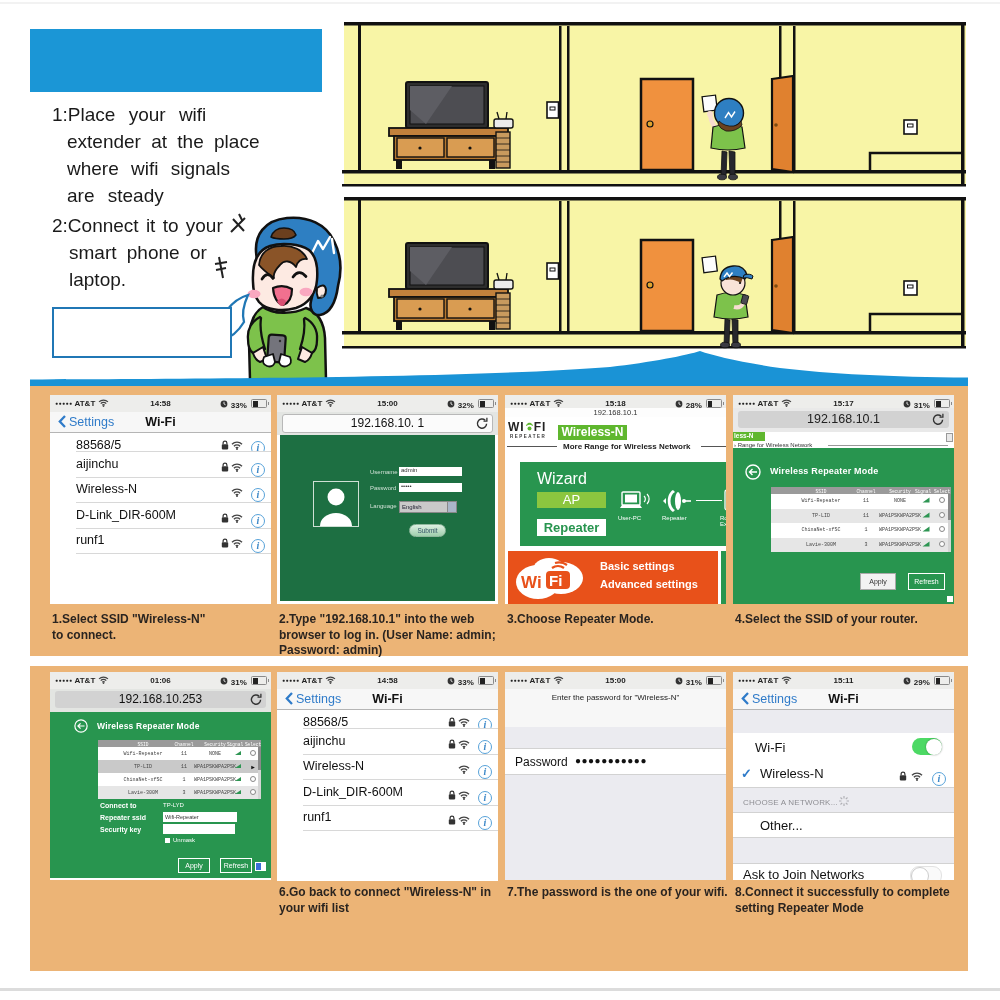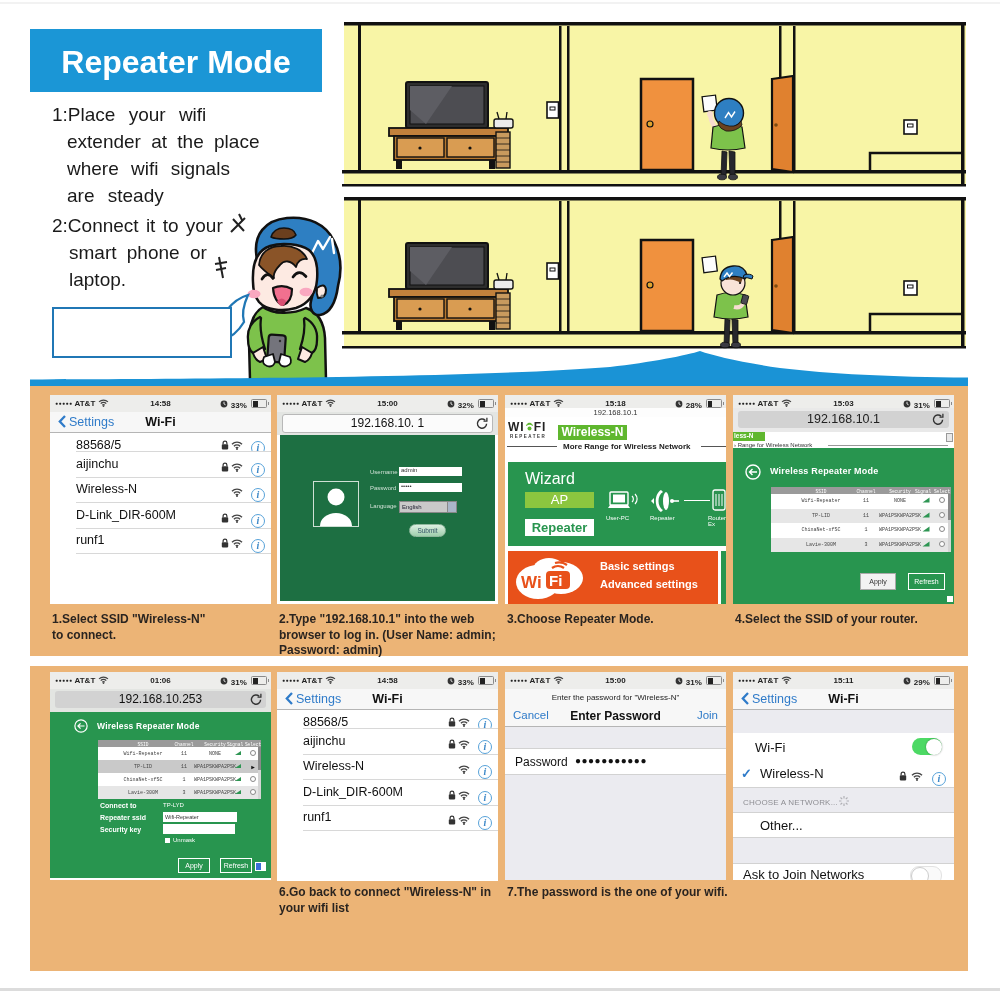--- a/index.html
+++ b/index.html
@@ -29,21 +29,20 @@
 .tblh{position:absolute;left:0;top:0;right:0;background:#9a9a9a;color:#fff}
 .trow{position:absolute;left:0;right:3px;color:#444}
 .tcell{position:absolute;top:50%;transform:translate(-50%,-50%);white-space:nowrap}
 .gbtn{position:absolute;border:1.5px solid #fff;color:#fff;text-align:center;font-size:7px}
 .tri{display:inline-block;width:0;height:0;border-left:8px solid transparent;border-bottom:6px solid #2e9553}
 .radio{display:inline-block;width:4px;height:4px;border:1px solid #888;border-radius:50%;background:#fff}
 </style></head><body>
 <div id="page">
 
 <div class="abs" style="left:30px;top:29px;width:292px;height:63px;background:#1b96d6"></div>
-<div class="abs" style="left:30px;top:44px;width:292px;text-align:center;font-size:32px;font-weight:bold;color:#fff">Repeater Mode</div>
 <div class="abs" style="left:52px;top:104px;font-size:19px;color:#1a1a1a;word-spacing:8px">1:Place your wifi</div>
 <div class="abs" style="left:67px;top:131px;font-size:19px;color:#1a1a1a;word-spacing:5px">extender at the place</div>
 <div class="abs" style="left:67px;top:158px;font-size:19px;color:#1a1a1a;word-spacing:7px">where wifi signals</div>
 <div class="abs" style="left:67px;top:185px;font-size:19px;color:#1a1a1a;word-spacing:8px">are steady</div>
 <div class="abs" style="left:52px;top:215px;font-size:19px;color:#1a1a1a;word-spacing:2px">2:Connect it to your</div>
 <div class="abs" style="left:69px;top:242px;font-size:19px;color:#1a1a1a;word-spacing:5px">smart phone or</div>
 <div class="abs" style="left:69px;top:269px;font-size:19px;color:#1a1a1a;word-spacing:0px">laptop.</div>
 <svg class="abs" style="left:213px;top:212px" width="42" height="70" viewBox="0 0 42 70">
 <g stroke="#222" stroke-width="2" fill="none">
 <path d="M18 20 L32 6 M20 7 L31 19 M26 2 L29 8"></path>
@@ -345,21 +344,21 @@
       <div style="position:absolute;left:0;top:13px;right:0;height:9px;background:#fdfdfd;text-align:center;font-size:7.5px;color:#333">192.168.10.1</div>
 <div style="position:absolute;left:3px;top:25px;font-size:12px;font-weight:bold;color:#222;letter-spacing:1px">WI<svg width="9" height="10" viewBox="0 0 9 10">
           <circle cx="4.5" cy="7.5" r="2" fill="#5fb72e"></circle>
           <path d="M1.2 4.5 a4.6 4.6 0 0 1 6.6 0 M2.6 2.6 a6.9 6.9 0 0 1 3.8 0" stroke="#5fb72e" stroke-width="1.1" fill="none"></path>
         </svg>FI</div>
 <div style="position:absolute;left:5px;top:39px;font-size:4.5px;font-weight:bold;color:#333;letter-spacing:1.5px">REPEATER</div>
 <div style="position:absolute;left:53px;top:30px;width:69px;height:15px;background:#5fb72e;color:#fff;font-weight:bold;font-size:12px;text-align:center;line-height:15px">Wireless-N</div>
 <div style="position:absolute;left:2px;top:51px;width:50px;height:1px;background:#555"></div>
 <div style="position:absolute;left:196px;top:51px;width:25px;height:1px;background:#555"></div>
 <div style="position:absolute;left:58px;top:47px;font-size:8px;font-weight:bold;color:#222">More Range for Wireless Network</div>
-<div class="gpage" style="left:3px;top:67px;width:218px;height:84px">
+<div class="gpage" style="left:15px;top:67px;width:218px;height:84px">
 <div style="position:absolute;left:17px;top:8px;font-size:16px">Wizard</div>
 <div style="position:absolute;left:17px;top:30px;width:69px;height:16px;background:#8cc63f;text-align:center;font-size:13px;line-height:16px;color:#fff">AP</div>
 <div style="position:absolute;left:17px;top:57px;width:69px;height:17px;background:#fff;text-align:center;font-size:13px;line-height:17px;color:#28954f;font-weight:bold">Repeater</div>
 <svg style="position:absolute;left:98px;top:28px" width="34" height="24" viewBox="0 0 34 24">
 <g stroke="#fff" fill="none" stroke-width="1.4">
 <rect x="4" y="2" width="18" height="13" rx="1"></rect>
             <rect x="7" y="4.5" width="12" height="8" fill="#fff" stroke="none"></rect>
 <path d="M2 18 L24 18 L22 15 L4 15 Z" fill="#fff" stroke="none"></path>
 <path d="M26 6 a4 4 0 0 1 0 6 M29 4 a7 7 0 0 1 0 10" stroke-width="1.2"></path>
           </g>
@@ -402,21 +401,21 @@
 <div class="phone" style="left:733px;top:395px;width:221px;height:209px">
       <div class="sbar" style="height:13px">
         <span class="sbl"><span class="dots">●●●●●</span> AT&amp;T <svg width="11" height="8" viewBox="0 0 12 9" style="vertical-align:-1px">
             <g stroke="#444" fill="none" stroke-width="1.4">
               <path d="M1 3.2 a7.1 7.1 0 0 1 10 0"></path>
               <path d="M2.9 5.2 a4.4 4.4 0 0 1 6.2 0"></path>
               <path d="M4.7 7 a1.9 1.9 0 0 1 2.6 0"></path>
             </g>
             <circle cx="6" cy="8" r="1" fill="#444"></circle>
           </svg></span>
-        <span class="sbc">15:03</span>
+        <span class="sbc">15:17</span>
         <span class="sbr"><svg width="8" height="8" viewBox="0 0 8 8" style="vertical-align:0px;margin-right:1px">
             <circle cx="4" cy="4" r="3.4" fill="#333"></circle>
             <path d="M4 4 L4 1.8 M4 4 L5.6 4.8" stroke="#eee" stroke-width="0.9"></path>
           </svg> 31% <span style="display:inline-block;position:relative;width:14px;height:7px;border:1px solid #8a8a8a;border-radius:1.5px;vertical-align:0px;margin-left:2px"><span style="position:absolute;left:0.5px;top:0.5px;bottom:0.5px;width:5px;background:#222"></span><span style="position:absolute;right:-3px;top:1.5px;width:1.5px;height:3px;background:#8a8a8a"></span></span></span>
       </div>
       <div style="position:absolute;left:0;top:13px;right:0;height:24px;background:#e9e9e9">
 <div style="position:absolute;left:5px;top:3px;right:5px;height:17px;background:#d2d2d2;border-radius:3px;text-align:center;font-size:12.5px;color:#222;line-height:17px">192.168.10.1
 <span style="position:absolute;right:5px;top:2px"><svg width="12" height="13" viewBox="0 0 12 13">
               <path d="M10.6 6.8 a4.6 4.6 0 1 1 -1.4 -3.5" stroke="#333" stroke-width="1.4" fill="none"></path>
               <path d="M10.9 0.8 v3.4 h-3.4" stroke="#333" stroke-width="1.3" fill="none"></path>
@@ -679,25 +678,20 @@
             </g>
             <circle cx="6" cy="8" r="1" fill="#444"></circle>
           </svg></span>
         <span class="sbc">15:00</span>
         <span class="sbr"><svg width="8" height="8" viewBox="0 0 8 8" style="vertical-align:0px;margin-right:1px">
             <circle cx="4" cy="4" r="3.4" fill="#333"></circle>
             <path d="M4 4 L4 1.8 M4 4 L5.6 4.8" stroke="#eee" stroke-width="0.9"></path>
           </svg> 31% <span style="display:inline-block;position:relative;width:14px;height:7px;border:1px solid #8a8a8a;border-radius:1.5px;vertical-align:0px;margin-left:2px"><span style="position:absolute;left:0.5px;top:0.5px;bottom:0.5px;width:5px;background:#222"></span><span style="position:absolute;right:-3px;top:1.5px;width:1.5px;height:3px;background:#8a8a8a"></span></span></span>
       </div>
       <div style="position:absolute;left:0;right:0;top:21px;text-align:center;font-size:8px;color:#222">Enter the password for "Wireless-N"</div>
-<div style="position:absolute;left:0;right:0;top:33px;height:21px;border-bottom:1px solid #b5b5b5">
-<span style="position:absolute;left:8px;top:4px;font-size:11.5px;color:#2f7bc9">Cancel</span>
-<span style="position:absolute;left:0;right:0;top:4px;text-align:center;font-size:12px;font-weight:bold;color:#111">Enter Password</span>
-<span style="position:absolute;right:8px;top:4px;font-size:11.5px;color:#2f7bc9">Join</span>
-      </div>
 <div style="position:absolute;left:0;right:0;top:55px;bottom:0;background:#ebebf0"></div>
 <div style="position:absolute;left:0;right:0;top:76px;height:25px;background:#fff;border-top:1px solid #d2d2d2;border-bottom:1px solid #d2d2d2">
 <span style="position:absolute;left:10px;top:6px;font-size:12px;color:#111">Password</span>
 <span style="position:absolute;left:70px;top:6px;font-size:10px;font-weight:bold;color:#111;letter-spacing:0.5px">●●●●●●●●●●●</span>
       </div>
 </div>
 <div class="phone" style="left:733px;top:672px;width:221px;height:208px;background:#ebebf0">
       <div class="sbar">
         <span class="sbl"><span class="dots">●●●●●</span> AT&amp;T <svg width="11" height="8" viewBox="0 0 12 9" style="vertical-align:-1px">
             <g stroke="#444" fill="none" stroke-width="1.4">
@@ -753,12 +747,13 @@
       </div>
 <div style="position:absolute;left:0;right:0;top:191px;height:17px;background:#fff;border-top:1px solid #d2d2d2">
 <span style="position:absolute;left:10px;top:3px;font-size:13px;color:#111">Ask to Join Networks</span>
 <span style="position:absolute;right:12px;top:2px;width:30px;height:17px;background:#fafafa;border:1.5px solid #e2e2e2;border-radius:9px">
 <span style="position:absolute;left:0px;top:0px;width:16px;height:16px;background:#fff;border:0.5px solid #ccc;border-radius:50%"></span>
         </span>
       </div>
 </div>
 <div class="cap" style="left:279px;top:885px;width:218px">6.Go back to connect "Wireless-N" in<br>your wifi list</div>
 <div class="cap" style="left:507px;top:885px;width:220px">7.The password is the one of your wifi.</div>
+<div class="cap" style="left:735px;top:885px;width:220px">8.Connect it successfully to complete<br>setting Repeater Mode</div>
 </div>
 </body></html>

